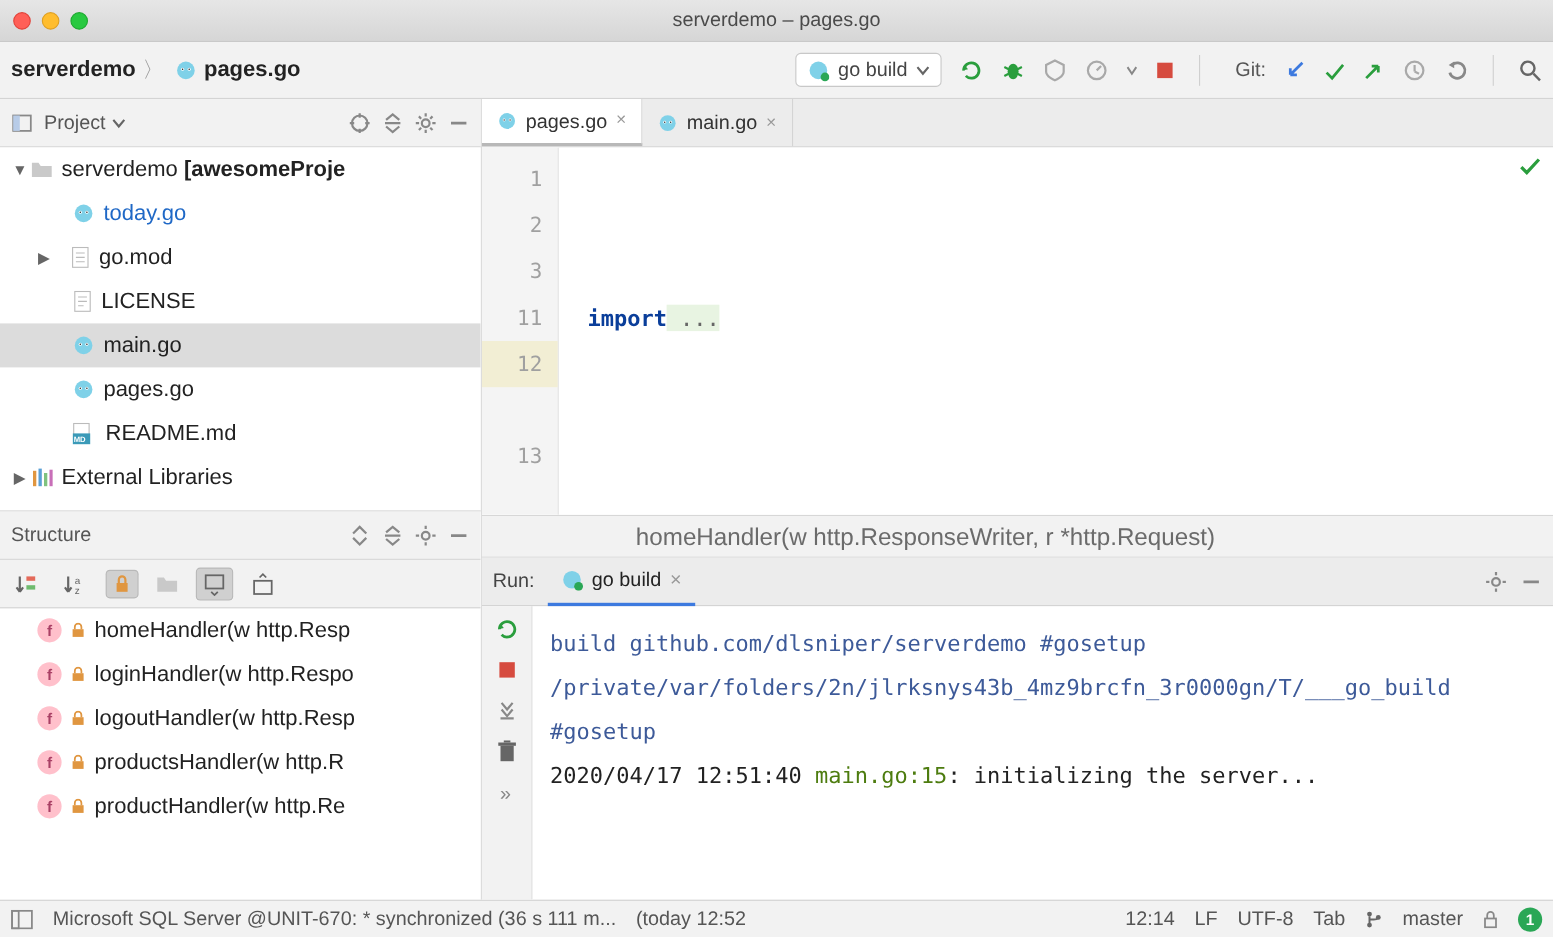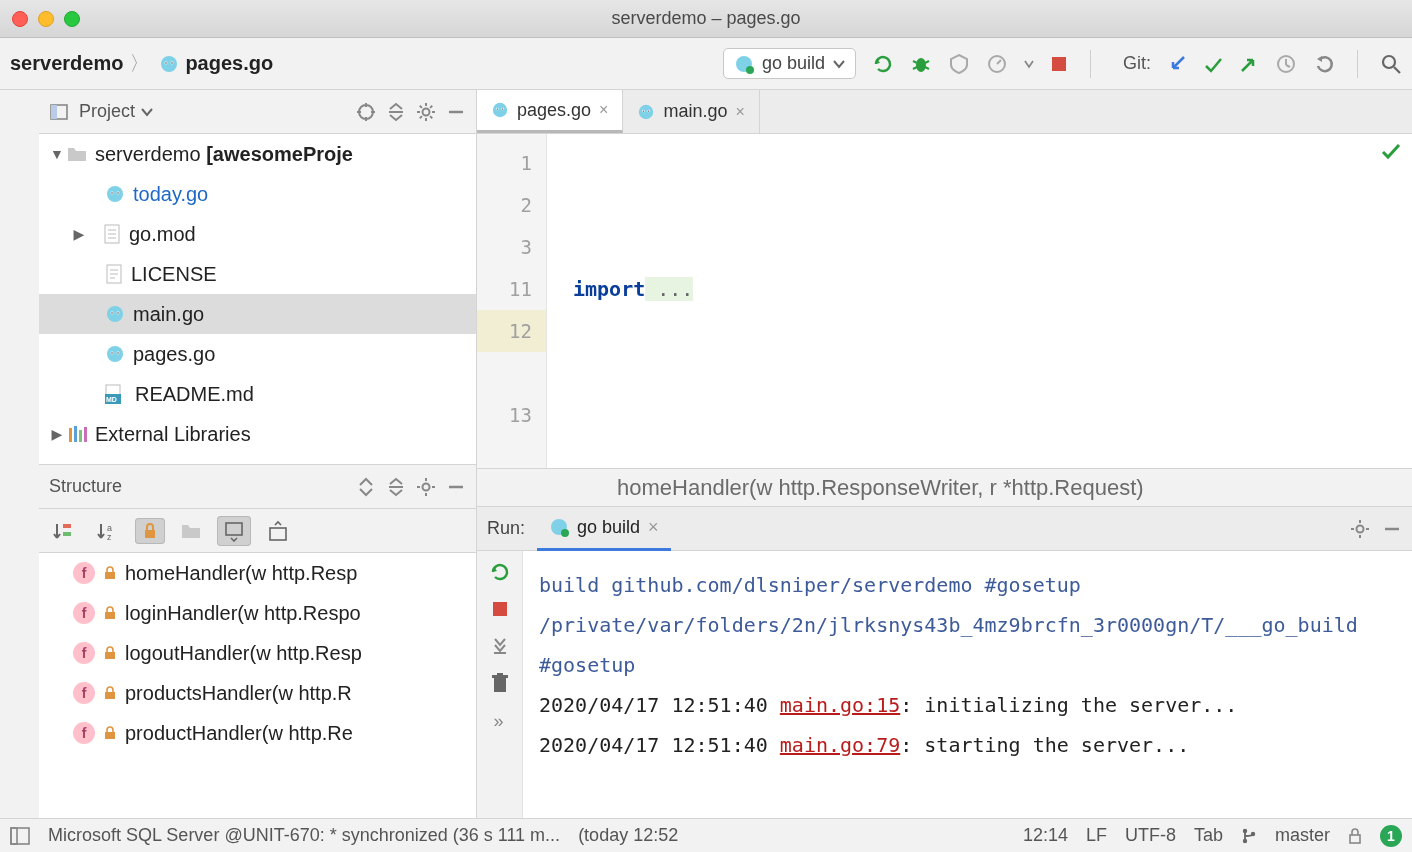--- a/index.html
+++ b/index.html
@@ -54,21 +54,21 @@
   border: 1px solid #c8c8c8; border-radius: 5px;
   padding: 4px 10px; background: #fff;
   font-size: 18px; color: #444;
 }
 .toolbar-icons { display: flex; align-items: center; gap: 16px; margin-left: 10px; }
 .toolbar-icons .ti { cursor: pointer; display: flex; align-items: center; }
 .git-label { font-size: 18px; color: #555; margin-left: 10px; }
 .divider-v { width: 1px; height: 28px; background: #cfcfcf; margin: 0 6px; }
 
 
-.main-split { flex: 1; display: flex; overflow: hidden; margin-left: 39px; }
+.main-split { flex: 1; display: flex; overflow: hidden; }
 
 
 .left-col {
   width: 438px;
   display: flex;
   flex-direction: column;
   border-right: 1px solid #d4d4d4;
   background: #f7f7f7;
 }
 .panel-header {
@@ -184,21 +184,21 @@
   width: 46px; background: #f2f2f2; border-right: 1px solid #e2e2e2;
   display: flex; flex-direction: column; align-items: center; padding-top: 10px; gap: 18px;
 }
 .run-toolbar .rbtn { cursor: pointer; color: #6b6b6b; }
 .run-console {
   flex: 1; padding: 14px 16px;
   font-family: "SF Mono", Menlo, Consolas, monospace; font-size: 20px;
   line-height: 40px; color: #3d5a99; overflow: hidden;
 }
 .run-console .blk { color: #222; }
-.run-console .lnk { color: #b91c1c; text-decoration: underline; }
+.run-console .lnk { color: #4d7c0f; }
 
 
 .statusbar {
   height: 34px; background: #f2f2f2; border-top: 1px solid #d4d4d4;
   display: flex; align-items: center; padding: 0 10px; gap: 18px;
   font-size: 18px; color: #555;
 }
 .statusbar .cell { white-space: nowrap; }
 .statusbar .spacer { flex: 1; }
 .status-badge {
@@ -730,21 +730,20 @@
                 <rect x="1" y="2" width="16" height="3" fill="#666"></rect>
                 <rect x="6" y="0" width="6" height="2" fill="#666"></rect>
               </svg>
             </span>
           <span class="rbtn" style="font-size:18px;color:#888;letter-spacing:2px">»</span>
         </div>
         <div class="run-console">
 <div>build github.com/dlsniper/serverdemo #gosetup</div>
 <div>/private/var/folders/2n/jlrksnys43b_4mz9brcfn_3r0000gn/T/___go_build #gosetup</div>
 <div><span class="blk">2020/04/17 12:51:40 </span><span class="lnk">main.go:15</span><span class="blk">: initializing the server...</span></div>
-<div><span class="blk">2020/04/17 12:51:40 </span><span class="lnk">main.go:79</span><span class="blk">: starting the server...</span></div>
         </div>
       </div>
     </div>
 
   </div>
 </div>
 
 <div class="statusbar">
   <span>
       <svg width="20" height="18" viewBox="0 0 20 18">

